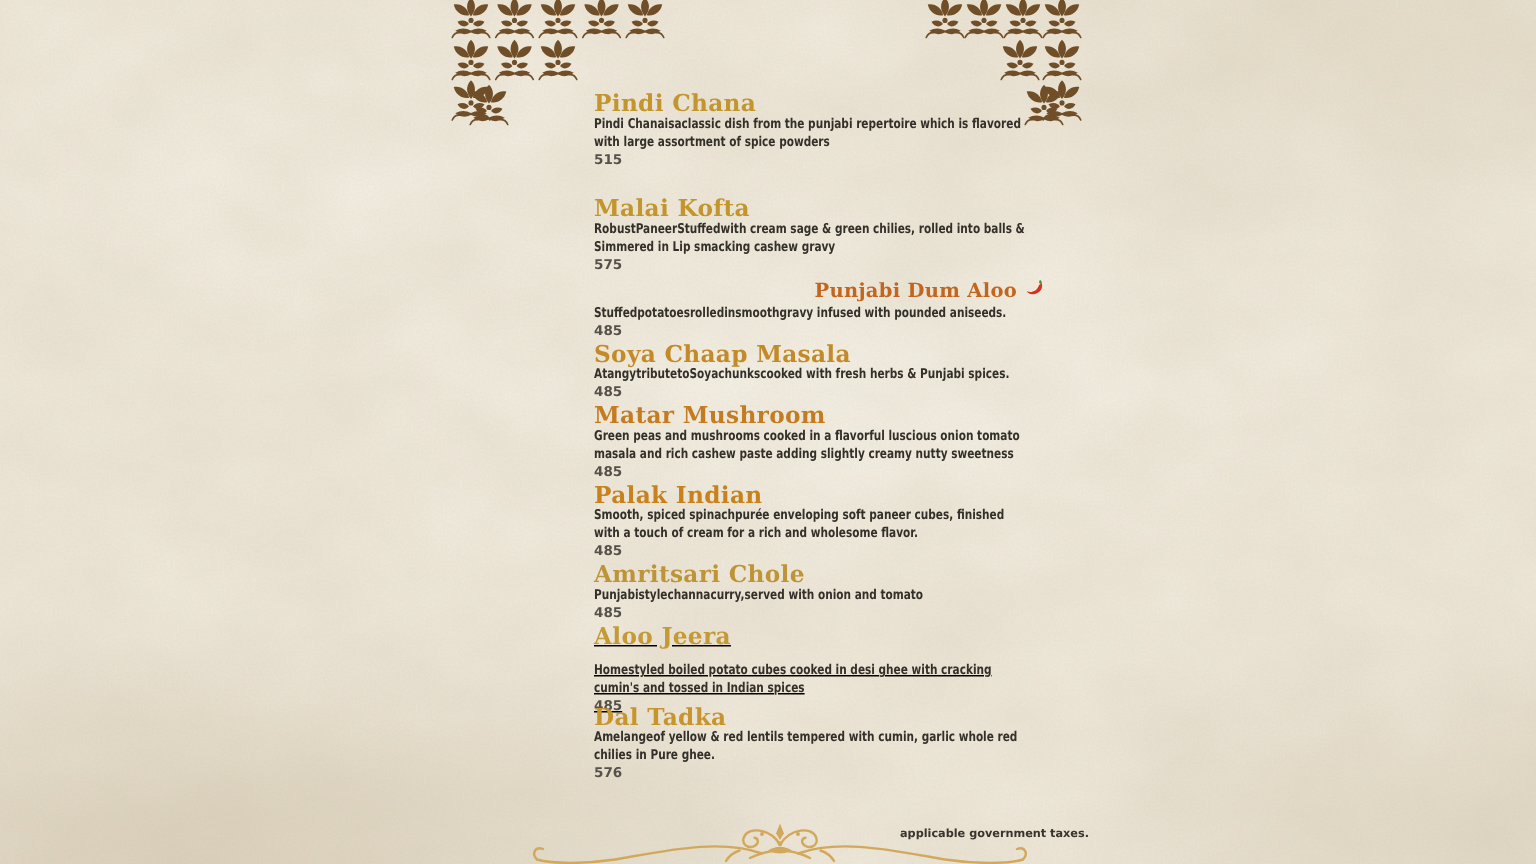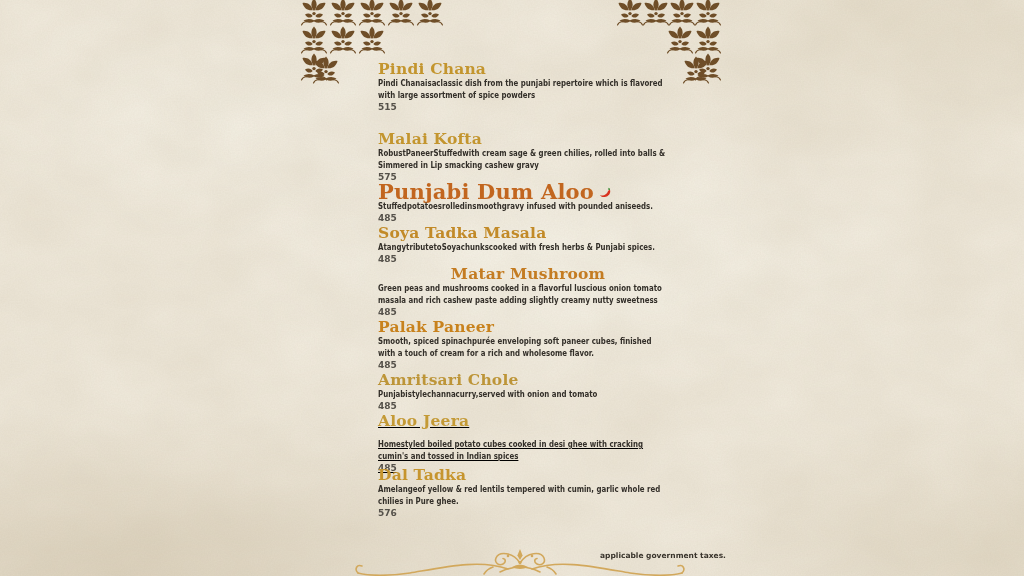--- a/index.html
+++ b/index.html
@@ -17,28 +17,28 @@
       radial-gradient(ellipse 500px 200px at 55% 45%, rgba(255,255,248,.45), transparent 70%),
       radial-gradient(ellipse 420px 180px at 25% 20%, rgba(255,255,248,.30), transparent 70%);
     overflow:hidden;
   }
   .texture{position:absolute;left:0;top:0;pointer-events:none;}
 
   .ornament{position:absolute;pointer-events:none;}
   .ornament-left{left:300px;top:-2px;}
   .ornament-right{left:616px;top:-2px;}
 
-  .menu-column{position:absolute;left:378px;top:62px;width:300px;}
+  .menu-column{position:absolute;left:396px;top:62px;width:300px;}
   .menu-item{margin:0 0 3px;}
   .item-name{
     font-family:"DejaVu Serif",serif;font-weight:700;
     font-size:15.5px;line-height:14px;margin:0 0 1px;letter-spacing:.2px;
     white-space:nowrap;
   }
-  .menu-item.big-name .item-name{font-size:21px;}
+  .menu-item.big-name .item-name{font-size:13px;text-align:right;}
   .item-desc{
     font-family:"DejaVu Sans",sans-serif;font-weight:600;
     font-size:9px;line-height:12px;color:#332f29;
     width:372px;transform:scaleX(.78);transform-origin:0 0;
     margin:0;
   }
   .item-price{
     font-family:"DejaVu Sans",sans-serif;font-weight:600;
     font-size:9px;line-height:9px;color:#55514a;margin:2px 0 0;
   }
@@ -127,33 +127,33 @@
   <div class="menu-item big-name">
     <h3 class="item-name" style="color: rgb(194, 102, 31);"><span class="name-text">Punjabi Dum Aloo</span><span class="chili"><svg width="12" height="13" viewBox="0 0 14 14" aria-hidden="true">
               <path fill="#3f8f3a" d="M9.2 0.8 C10.6 1.2 11.2 2.2 11 3.6 L9.4 3.4 C8.6 2.6 8.6 1.6 9.2 0.8 Z"></path>
               <path fill="#d8321f" d="M11 3 C13 6.5 11.5 11 6.5 12.6 C4 13.4 1.6 12.4 0.8 11.2 C3.8 12.2 8.6 10.4 9.2 4.6 Z"></path>
             </svg></span></h3>
     <p class="item-desc">Stuffedpotatoesrolledinsmoothgravy infused with pounded aniseeds.</p>
     <div class="item-price">485</div>
   </div>
 
   <div class="menu-item">
-    <h3 class="item-name" style="color: rgb(194, 138, 40);"><span class="name-text">Soya Tadka Masala</span></h3>
+    <h3 class="item-name" style="color: rgb(194, 138, 40);"><span class="name-text">Soya Chaap Masala</span></h3>
     <p class="item-desc">AtangytributetoSoyachunkscooked with fresh herbs &amp; Punjabi spices.</p>
     <div class="item-price">485</div>
   </div>
 
   <div class="menu-item">
-    <h3 class="item-name" style="color: rgb(196, 124, 34); text-align: center;"><span class="name-text">Matar Mushroom</span></h3>
+    <h3 class="item-name" style="color: rgb(196, 124, 34);"><span class="name-text">Matar Mushroom</span></h3>
     <p class="item-desc">Green peas and mushrooms cooked in a flavorful luscious onion tomato masala and rich cashew paste adding slightly creamy nutty sweetness</p>
     <div class="item-price">485</div>
   </div>
 
   <div class="menu-item">
-    <h3 class="item-name" style="color: rgb(200, 130, 29);"><span class="name-text">Palak Paneer</span></h3>
+    <h3 class="item-name" style="color: rgb(200, 130, 29);"><span class="name-text">Palak Indian</span></h3>
     <p class="item-desc">Smooth, spiced spinachpurée enveloping soft paneer cubes, finished with a touch of cream for a rich and wholesome flavor.</p>
     <div class="item-price">485</div>
   </div>
 
   <div class="menu-item">
     <h3 class="item-name" style="color: rgb(189, 149, 56);"><span class="name-text">Amritsari Chole</span></h3>
     <p class="item-desc">Punjabistylechannacurry,served with onion and tomato</p>
     <div class="item-price">485</div>
   </div>
 

